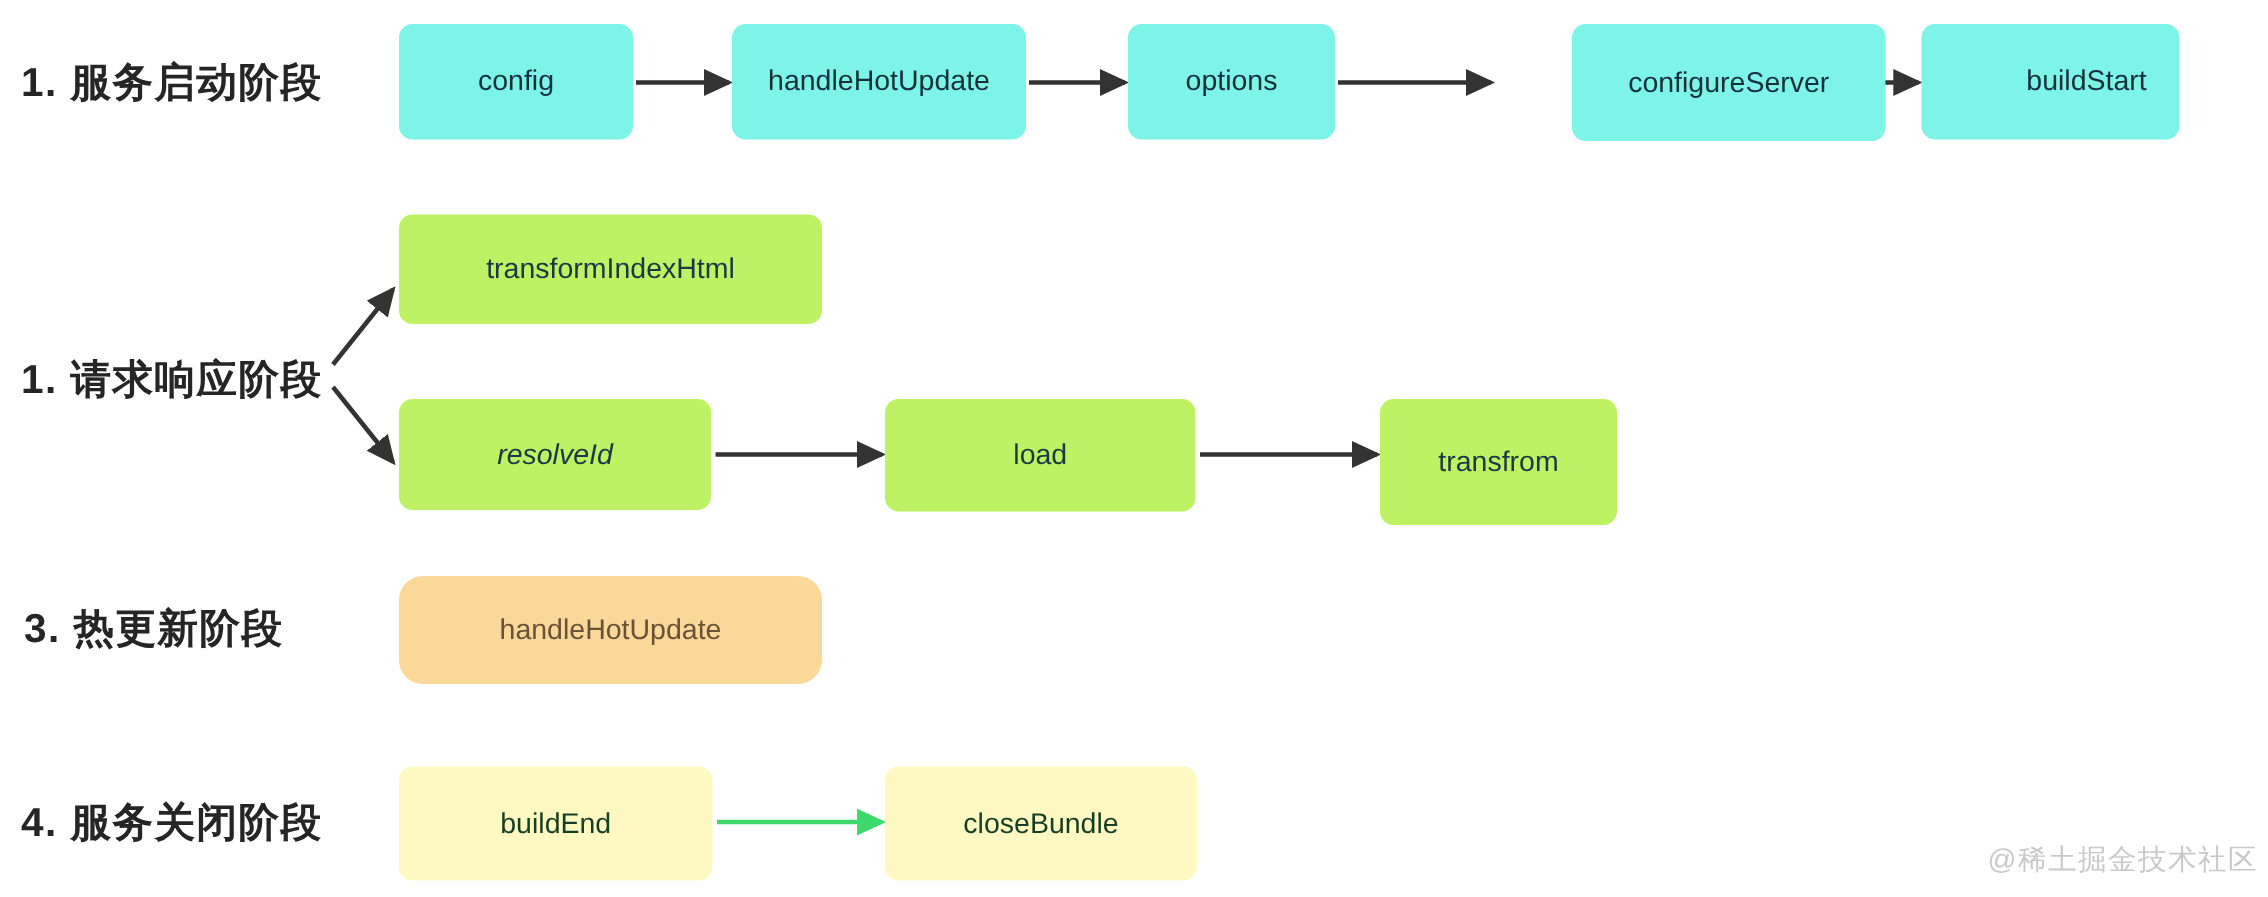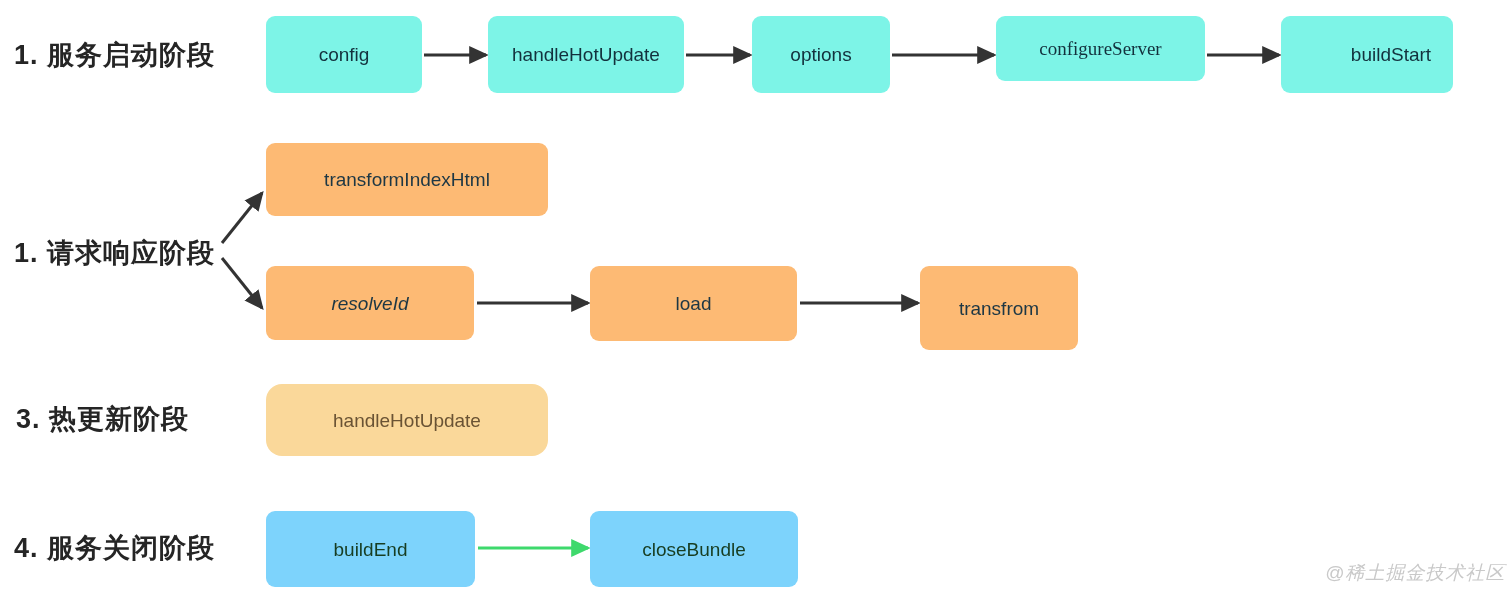--- a/index.html
+++ b/index.html
@@ -33,40 +33,39 @@
     align-items: center;
     justify-content: center;
     border-radius: 9px;
     font-family: "Liberation Sans", sans-serif;
     font-size: 19px;
     line-height: 1;
     white-space: nowrap;
     box-sizing: border-box;
   }
   .node.cyan  { background: #7df4e7; color: #13313d; }
-  .node.blue  { background: #fdba74; color: #1d3744; }
+  .node.blue  { background: #bef264; color: #1d3744; }
   .node.orange{ background: #fad89a; color: #6a5334; }
-  .node.green { background: #7dd3fc; color: #173d22; }
+  .node.green { background: #fef9c3; color: #173d22; }
 
   svg.arrows {
     position: absolute;
     left: 0;
     top: 0;
     width: 1512px;
     height: 598px;
     pointer-events: none;
   }
   .watermark {
     position: absolute;
     font-family: "Liberation Sans", sans-serif;
     font-size: 19px;
     color: #c9c9c9;
     white-space: nowrap;
     letter-spacing: 1px;
-    font-style: italic;
   }
 </style>
 </head>
 <body>
 
 <div id="canvas">
 
   <svg class="arrows" viewBox="0 0 1512 598" xmlns="http://www.w3.org/2000/svg">
     <defs>
       <marker id="head-dark" markerWidth="7" markerHeight="7" refX="5.6" refY="3" orient="auto" markerUnits="strokeWidth">
@@ -87,21 +86,21 @@
         <line x1="800" y1="303" x2="918" y2="303" stroke="#333333" stroke-width="3" marker-end="url(#head-dark)"></line>
         <line x1="478" y1="548" x2="588" y2="548" stroke="#3ed96c" stroke-width="3" marker-end="url(#head-green)"></line>
       </g>
   </svg>
 
   <div id="stage-layer">
       <div class="stage-label" style="left: 14px; top: 42px;">1. 服务启动阶段</div>
       <div class="node cyan" style="left: 266px; top: 16px; width: 156px; height: 77px;">config</div>
       <div class="node cyan" style="left: 488px; top: 16px; width: 196px; height: 77px;">handleHotUpdate</div>
       <div class="node cyan" style="left: 752px; top: 16px; width: 138px; height: 77px;">options</div>
-      <div class="node cyan" style="left: 996px; top: 16px; width: 209px; height: 65px; font-family: Liberation Serif, serif;">configureServer</div>
+      <div class="node cyan" style="left: 1048px; top: 16px; width: 209px; height: 78px;">configureServer</div>
       <div class="node cyan" style="left: 1281px; top: 16px; width: 172px; height: 77px; padding-left: 48px;">buildStart</div>
       <div class="stage-label" style="left: 14px; top: 240px;">1. 请求响应阶段</div>
       <div class="node blue" style="left: 266px; top: 143px; width: 282px; height: 73px;">transformIndexHtml</div>
       <div class="node blue" style="left: 266px; top: 266px; width: 208px; height: 74px; font-style: italic;">resolveId</div>
       <div class="node blue" style="left: 590px; top: 266px; width: 207px; height: 75px;">load</div>
       <div class="node blue" style="left: 920px; top: 266px; width: 158px; height: 84px;">transfrom</div>
       <div class="stage-label" style="left: 16px; top: 406px;">3. 热更新阶段</div>
       <div class="node orange" style="left: 266px; top: 384px; width: 282px; height: 72px; border-radius: 16px;">handleHotUpdate</div>
       <div class="stage-label" style="left: 14px; top: 535px;">4. 服务关闭阶段</div>
       <div class="node green" style="left: 266px; top: 511px; width: 209px; height: 76px;">buildEnd</div>

